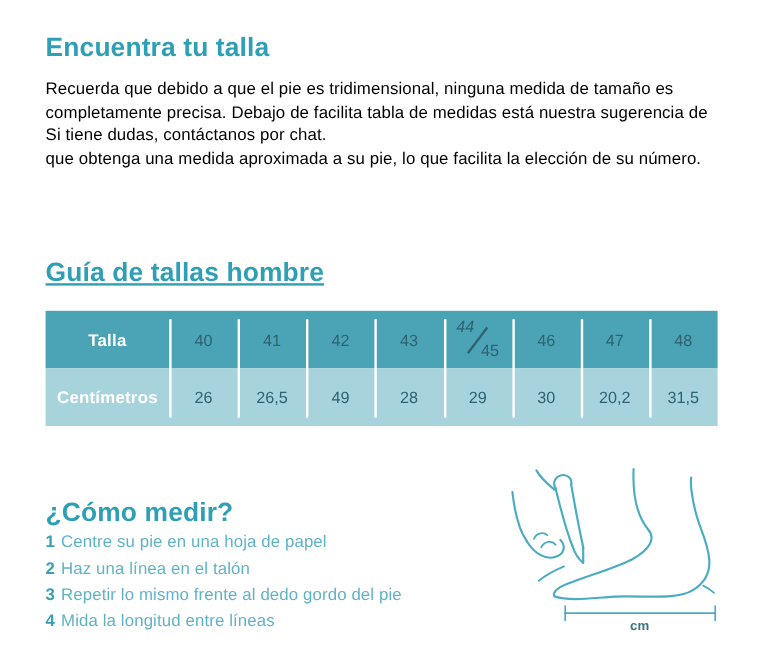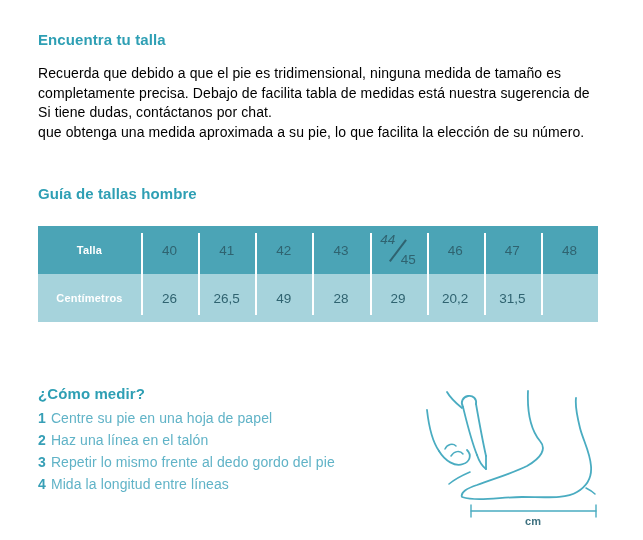--- a/index.html
+++ b/index.html
@@ -7,37 +7,37 @@
     position:relative;
     width:643px;height:540px;
     box-sizing:border-box;
     padding:31px 38px 0 38px;
     background:#ffffff;
     font-family:"Liberation Sans", sans-serif;
     overflow:hidden;
   }
   .h-title{
     margin:0;
-    font-size:15px;
+    font-size:22px;
     font-weight:bold;
     color:#2e9fb4;
     line-height:18px;
     letter-spacing:0.1px;
   }
   .intro-para{
     margin-top:15px;
     color:#000000;
     font-size:14px;
     letter-spacing:0.1px;
   }
   .intro-para .pline{
     line-height:19.5px;
     white-space:nowrap;
   }
-  .h-guide{margin-top:43px;}
+  .h-guide{margin-top:76px;text-decoration:underline;}
   
   .size-table{
     position:relative;
     margin-top:23px;
     width:560px;
     height:96px;
   }
   .trow{
     display:grid;
     grid-template-columns:103px repeat(8,1fr);
@@ -48,21 +48,21 @@
   .cell{
     display:flex;
     align-items:center;
     justify-content:center;
     font-size:13.5px;
     color:#2f6370;
   }
   .label-cell{
     color:#ffffff;
     font-weight:bold;
-    font-size:11px;
+    font-size:14px;
     letter-spacing:0.2px;
   }
   .split-cell span{line-height:14px;}
   .split-top{align-self:flex-start;margin-top:7px;font-style:italic;}
   .split-bottom{align-self:flex-end;margin-bottom:7px;margin-top:10px;}
   .diag-slash{
     width:1.5px;height:27px;
     background:#2f6370;
     transform:rotate(37deg);
     margin:0 2px;
@@ -133,20 +133,21 @@
       <div class="cell">47</div>
       <div class="cell">48</div>
     </div>
     <div class="trow trow-cm">
       <div class="cell label-cell">Centímetros</div>
       <div class="cell">26</div>
       <div class="cell">26,5</div>
       <div class="cell">49</div>
       <div class="cell">28</div>
       <div class="cell">29</div>
+      <div class="cell">30</div>
       <div class="cell">20,2</div>
       <div class="cell">31,5</div>
     </div>
     <div class="vdivider vd1"></div>
     <div class="vdivider vd2"></div>
     <div class="vdivider vd3"></div>
     <div class="vdivider vd4"></div>
     <div class="vdivider vd5"></div>
     <div class="vdivider vd6"></div>
     <div class="vdivider vd7"></div>

